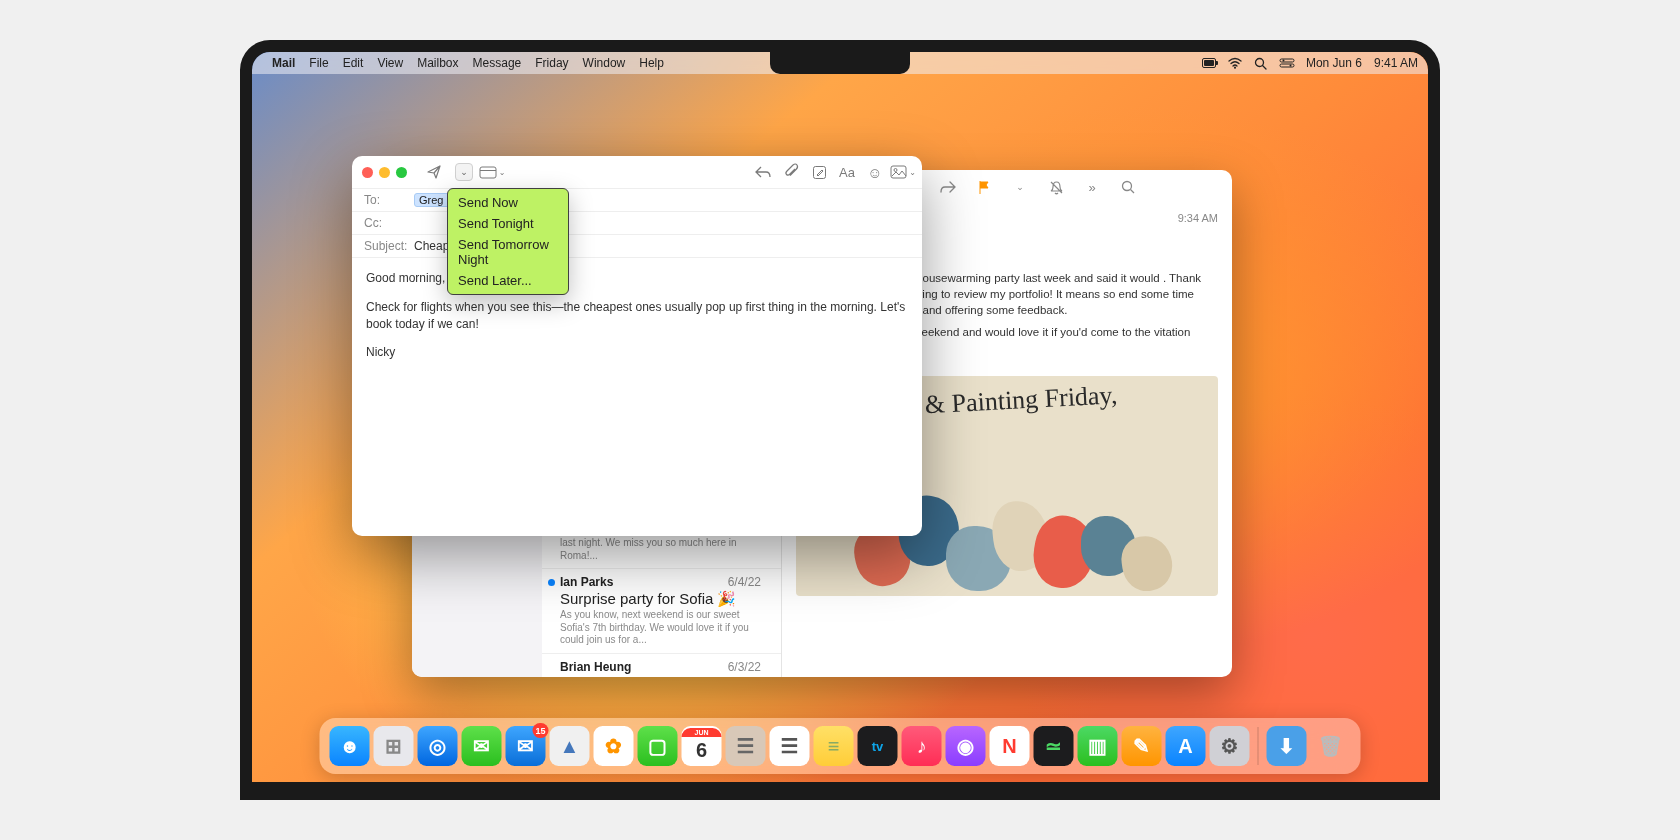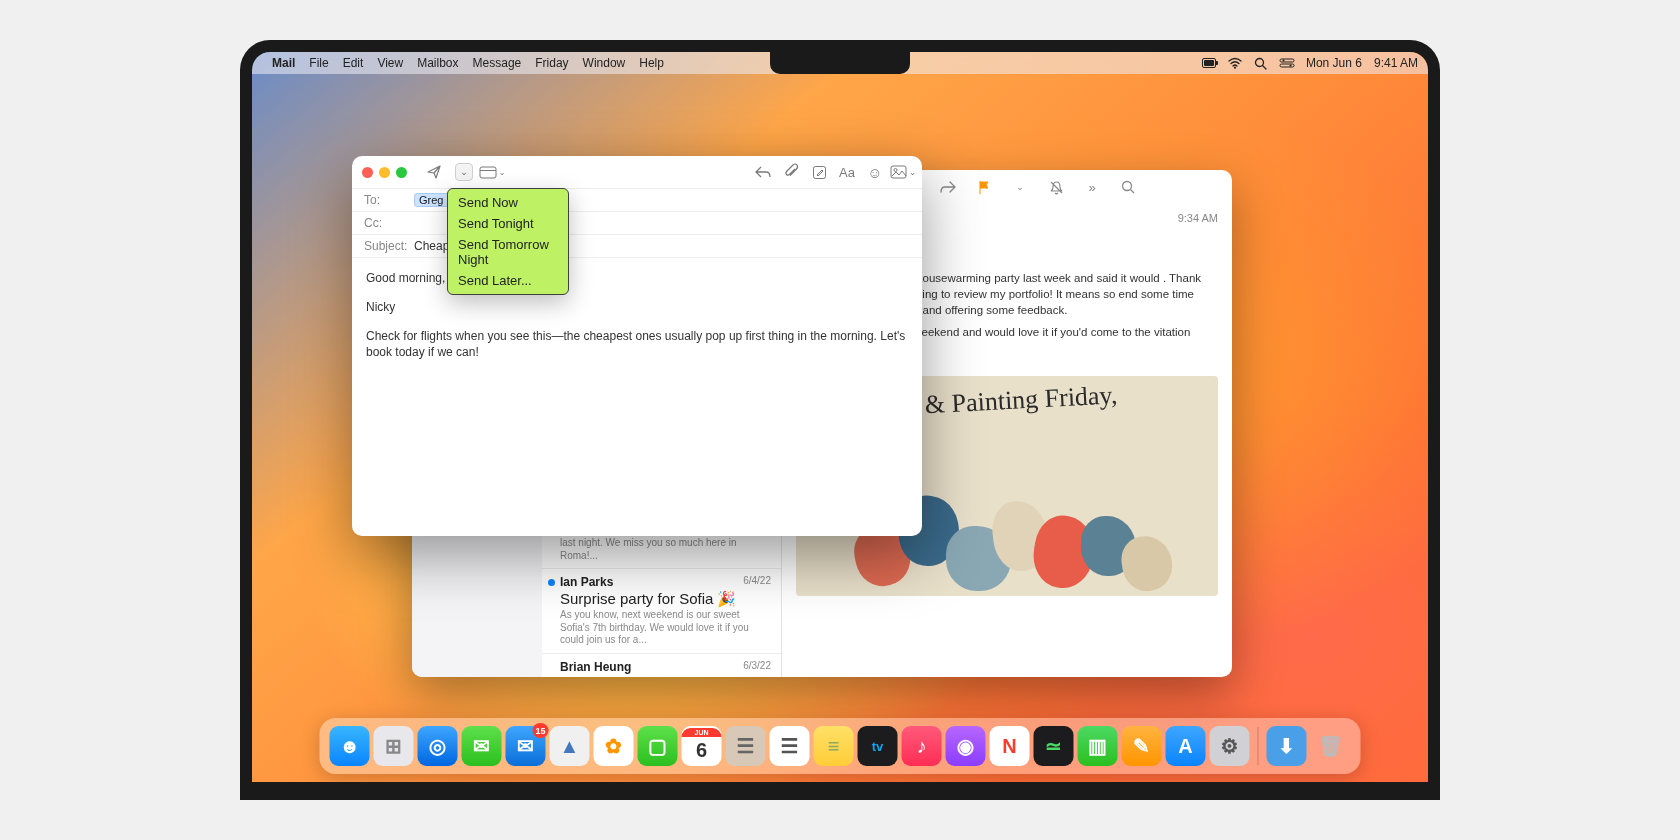--- a/index.html
+++ b/index.html
@@ -24,21 +24,21 @@
   .mb-icon { width:14px; height:12px; display:flex; align-items:center; justify-content:center; font-size:12px; cursor:pointer; color:#222; }
   .battery { width:22px; height:10px; border:1px solid #222; border-radius:2px; position:relative; }
   .battery::after{content:"";position:absolute;right:-3px;top:2px;width:2px;height:4px;background:#222;border-radius:0 1px 1px 0;}
   .battery .fill{position:absolute;inset:1px;background:#222;border-radius:1px;}
   
   .mail-window { position:absolute; left:160px; top:118px; width:820px; height:507px; background:#fff; border-radius:10px; box-shadow:0 18px 50px rgba(0,0,0,.35); display:flex; overflow:hidden; }
   .mail-sidebar { width:130px; background:#f4f3f6; }
   .mail-list { width:240px; border-right:1px solid #e4e4e4; overflow:hidden; font-size:11px; }
   .mail-list-item { border-bottom:1px solid #eee; padding:6px 10px 6px 18px; position:relative; }
   .mail-list-item .sender { font-weight:600; font-size:12px; color:#222; }
-  .mail-list-item .date { position:absolute; right:10px; top:6px; font-size:10px; color:#888; }
+  .mail-list-item .date { position:absolute; right:20px; top:6px; font-size:12px; color:#888; }
   .mail-list-item .subj { font-size:15px; color:#222; margin-top:1px; }
   .mail-list-item .preview { font-size:10px; color:#8a8a8a; margin-top:1px; line-height:1.25; }
   .mail-list-item .dot { position:absolute; left:6px; top:10px; width:7px; height:7px; border-radius:50%; background:#0a84ff; }
   .mail-content { flex:1; display:flex; flex-direction:column; }
   .mail-toolbar { height:34px; display:flex; align-items:center; gap:20px; padding:0 14px; color:#666; }
   .tb-ic { width:16px; height:16px; cursor:pointer; display:flex; align-items:center; justify-content:center; }
   .tb-ic.flag { color:#ff9500; }
   .mail-content-body { padding:8px 14px 0; font-size:11.5px; color:#333; }
   .mail-content-body .time { float:right; color:#888; font-size:11px; }
   .mail-content-body p { margin:6px 0; line-height:1.4; }
@@ -279,22 +279,22 @@
         <div class="field">
           <span class="lbl">Cc:</span>
         </div>
         <div class="field">
           <span class="lbl">Subject:</span>
           <span class="val">Cheap flig</span>
         </div>
       </div>
       <div class="compose-body">
         <p>Good morning, Greg!</p>
+        <p>Check for flights when you see this—the cheapest ones usually pop up first thing in the morning. Let's book today if we can!</p>
         <p>Nicky</p>
-        <p>Check for flights when you see this—the cheapest ones usually pop up first thing in the morning. Let's book today if we can!</p>
       </div>
     </div>
 
     <div class="dock" id="dock">
         <div class="dock-ic" style="background: linear-gradient(rgb(56, 182, 255), rgb(10, 132, 255));">☻</div>
         <div class="dock-ic" style="background: rgb(232, 232, 236); color: rgb(136, 136, 136);">⊞</div>
         <div class="dock-ic" style="background: linear-gradient(rgb(62, 166, 255), rgb(0, 102, 224));">◎</div>
         <div class="dock-ic" style="background: linear-gradient(rgb(94, 224, 74), rgb(43, 191, 31));">✉</div>
         <div class="dock-ic" style="background: linear-gradient(rgb(62, 166, 255), rgb(10, 110, 216));">✉<span class="badge">15</span></div>
         <div class="dock-ic" style="background: rgb(240, 240, 240); color: rgb(68, 119, 187);">▲</div>

